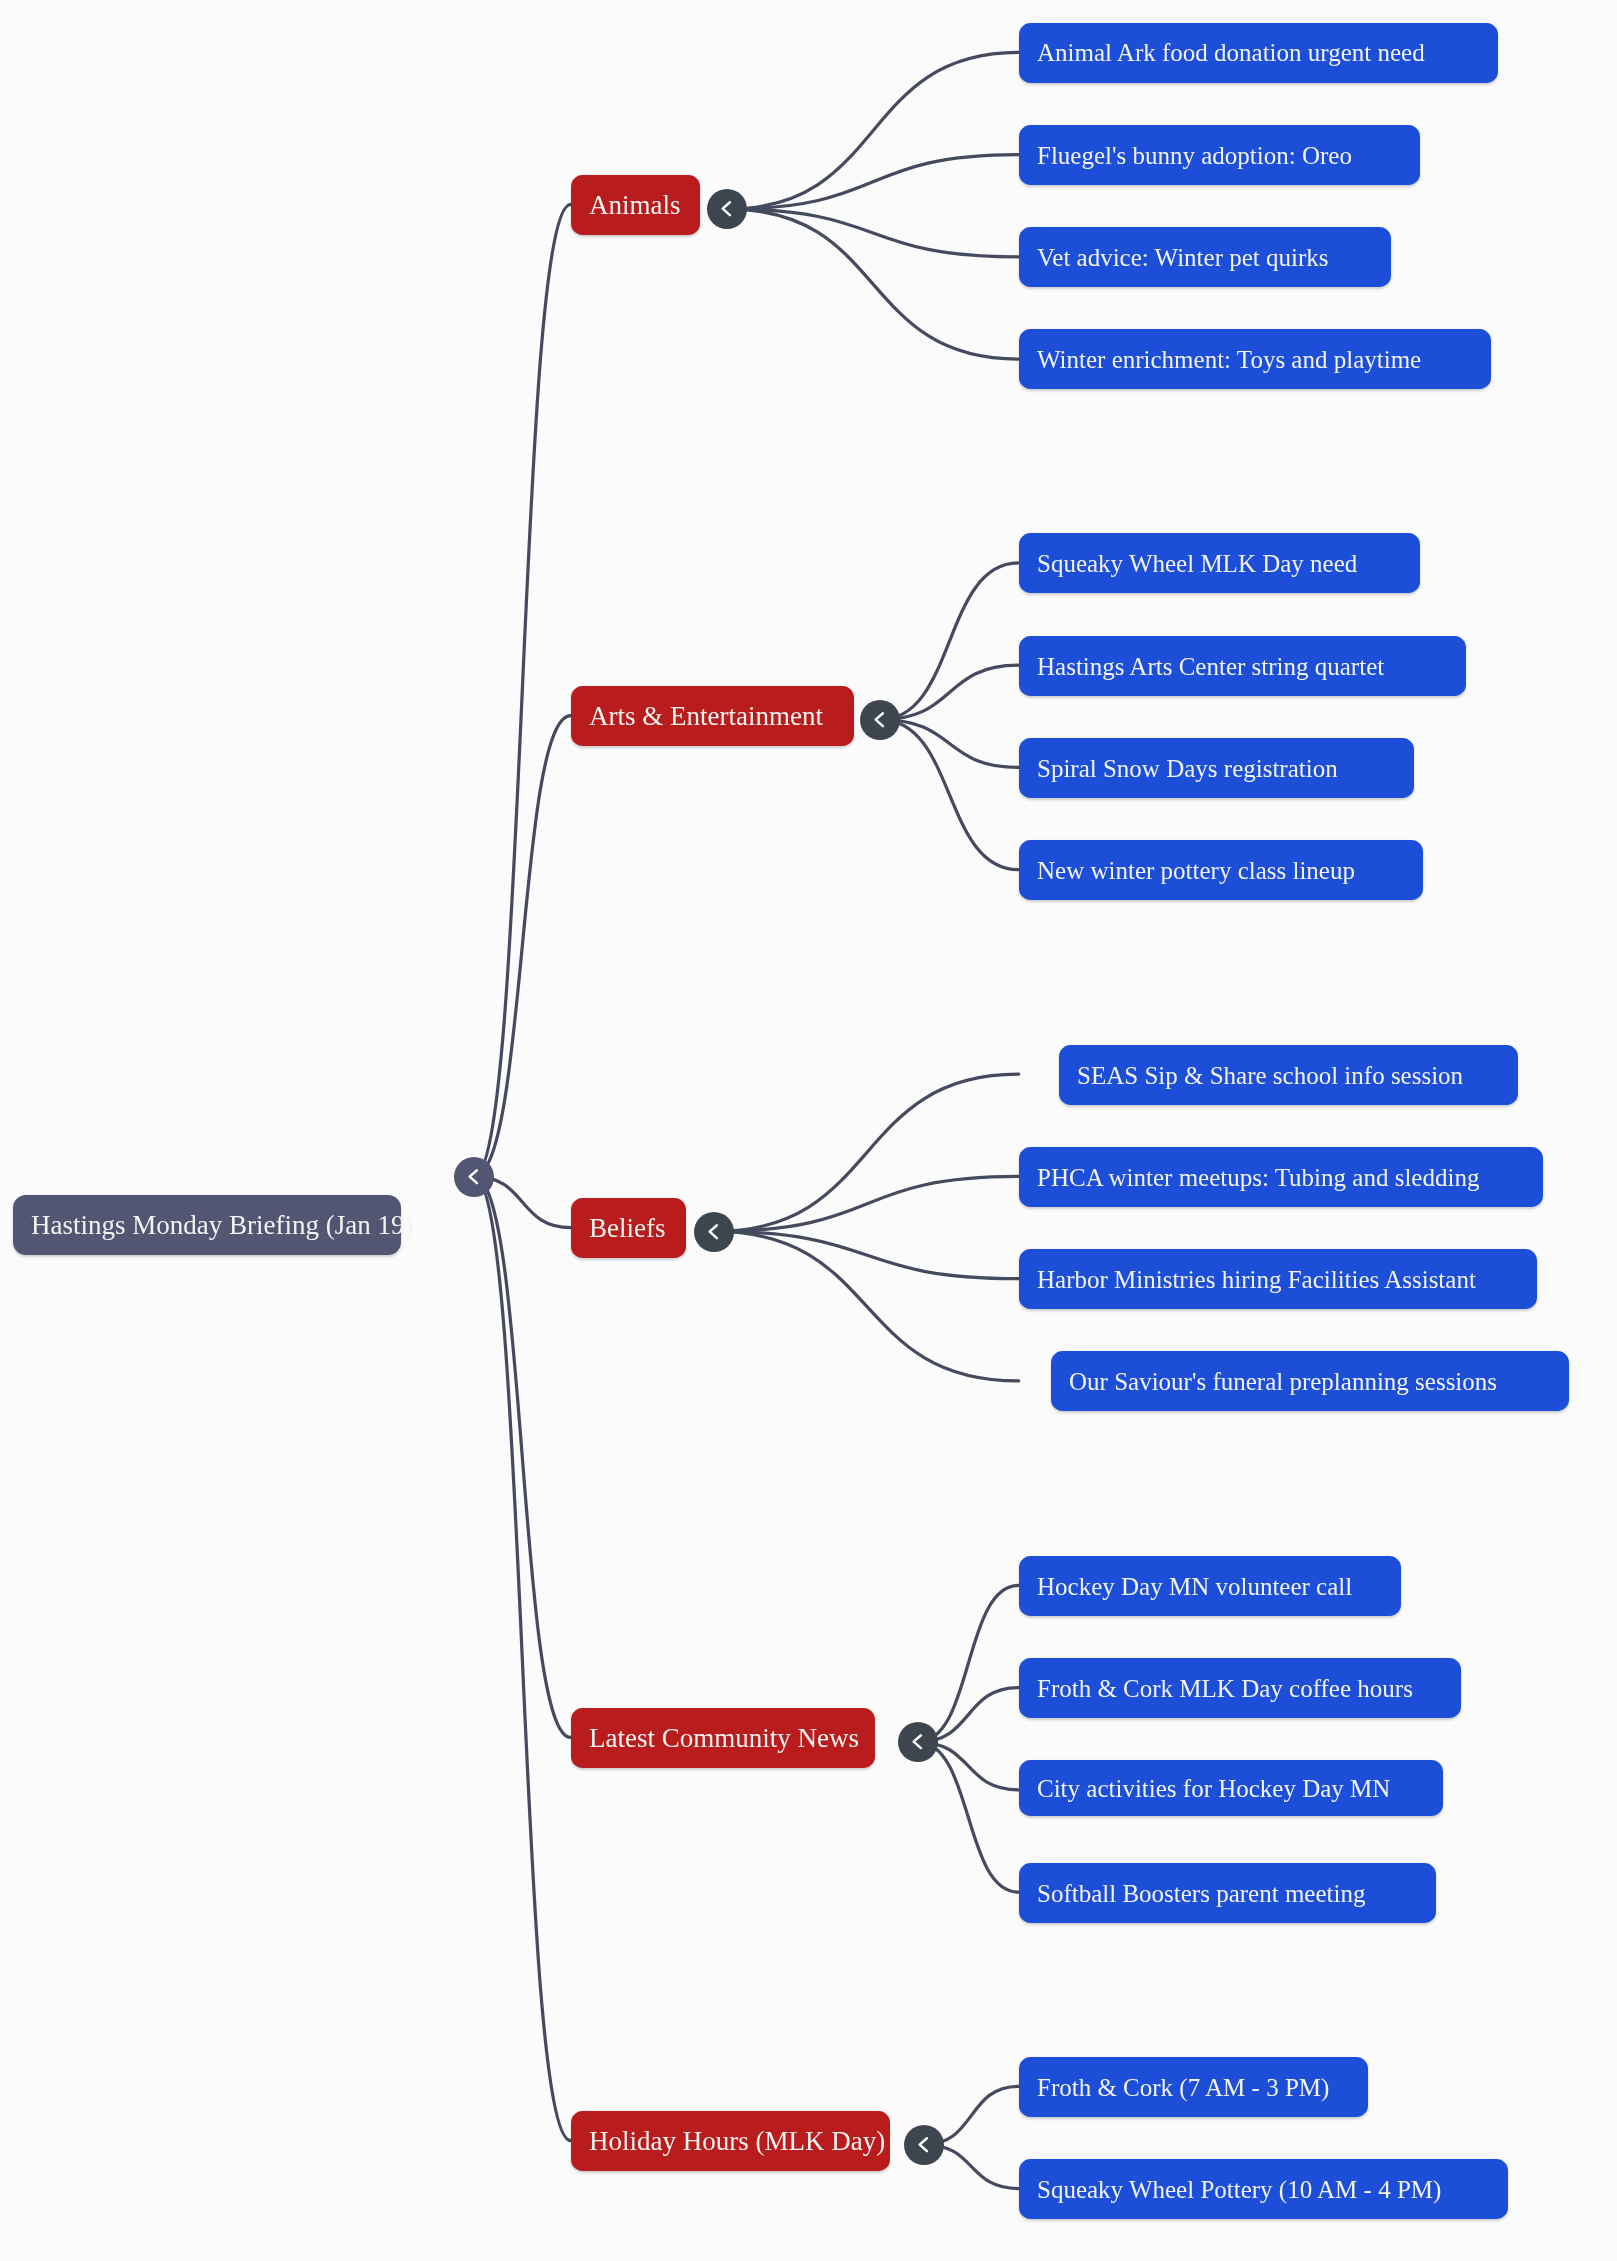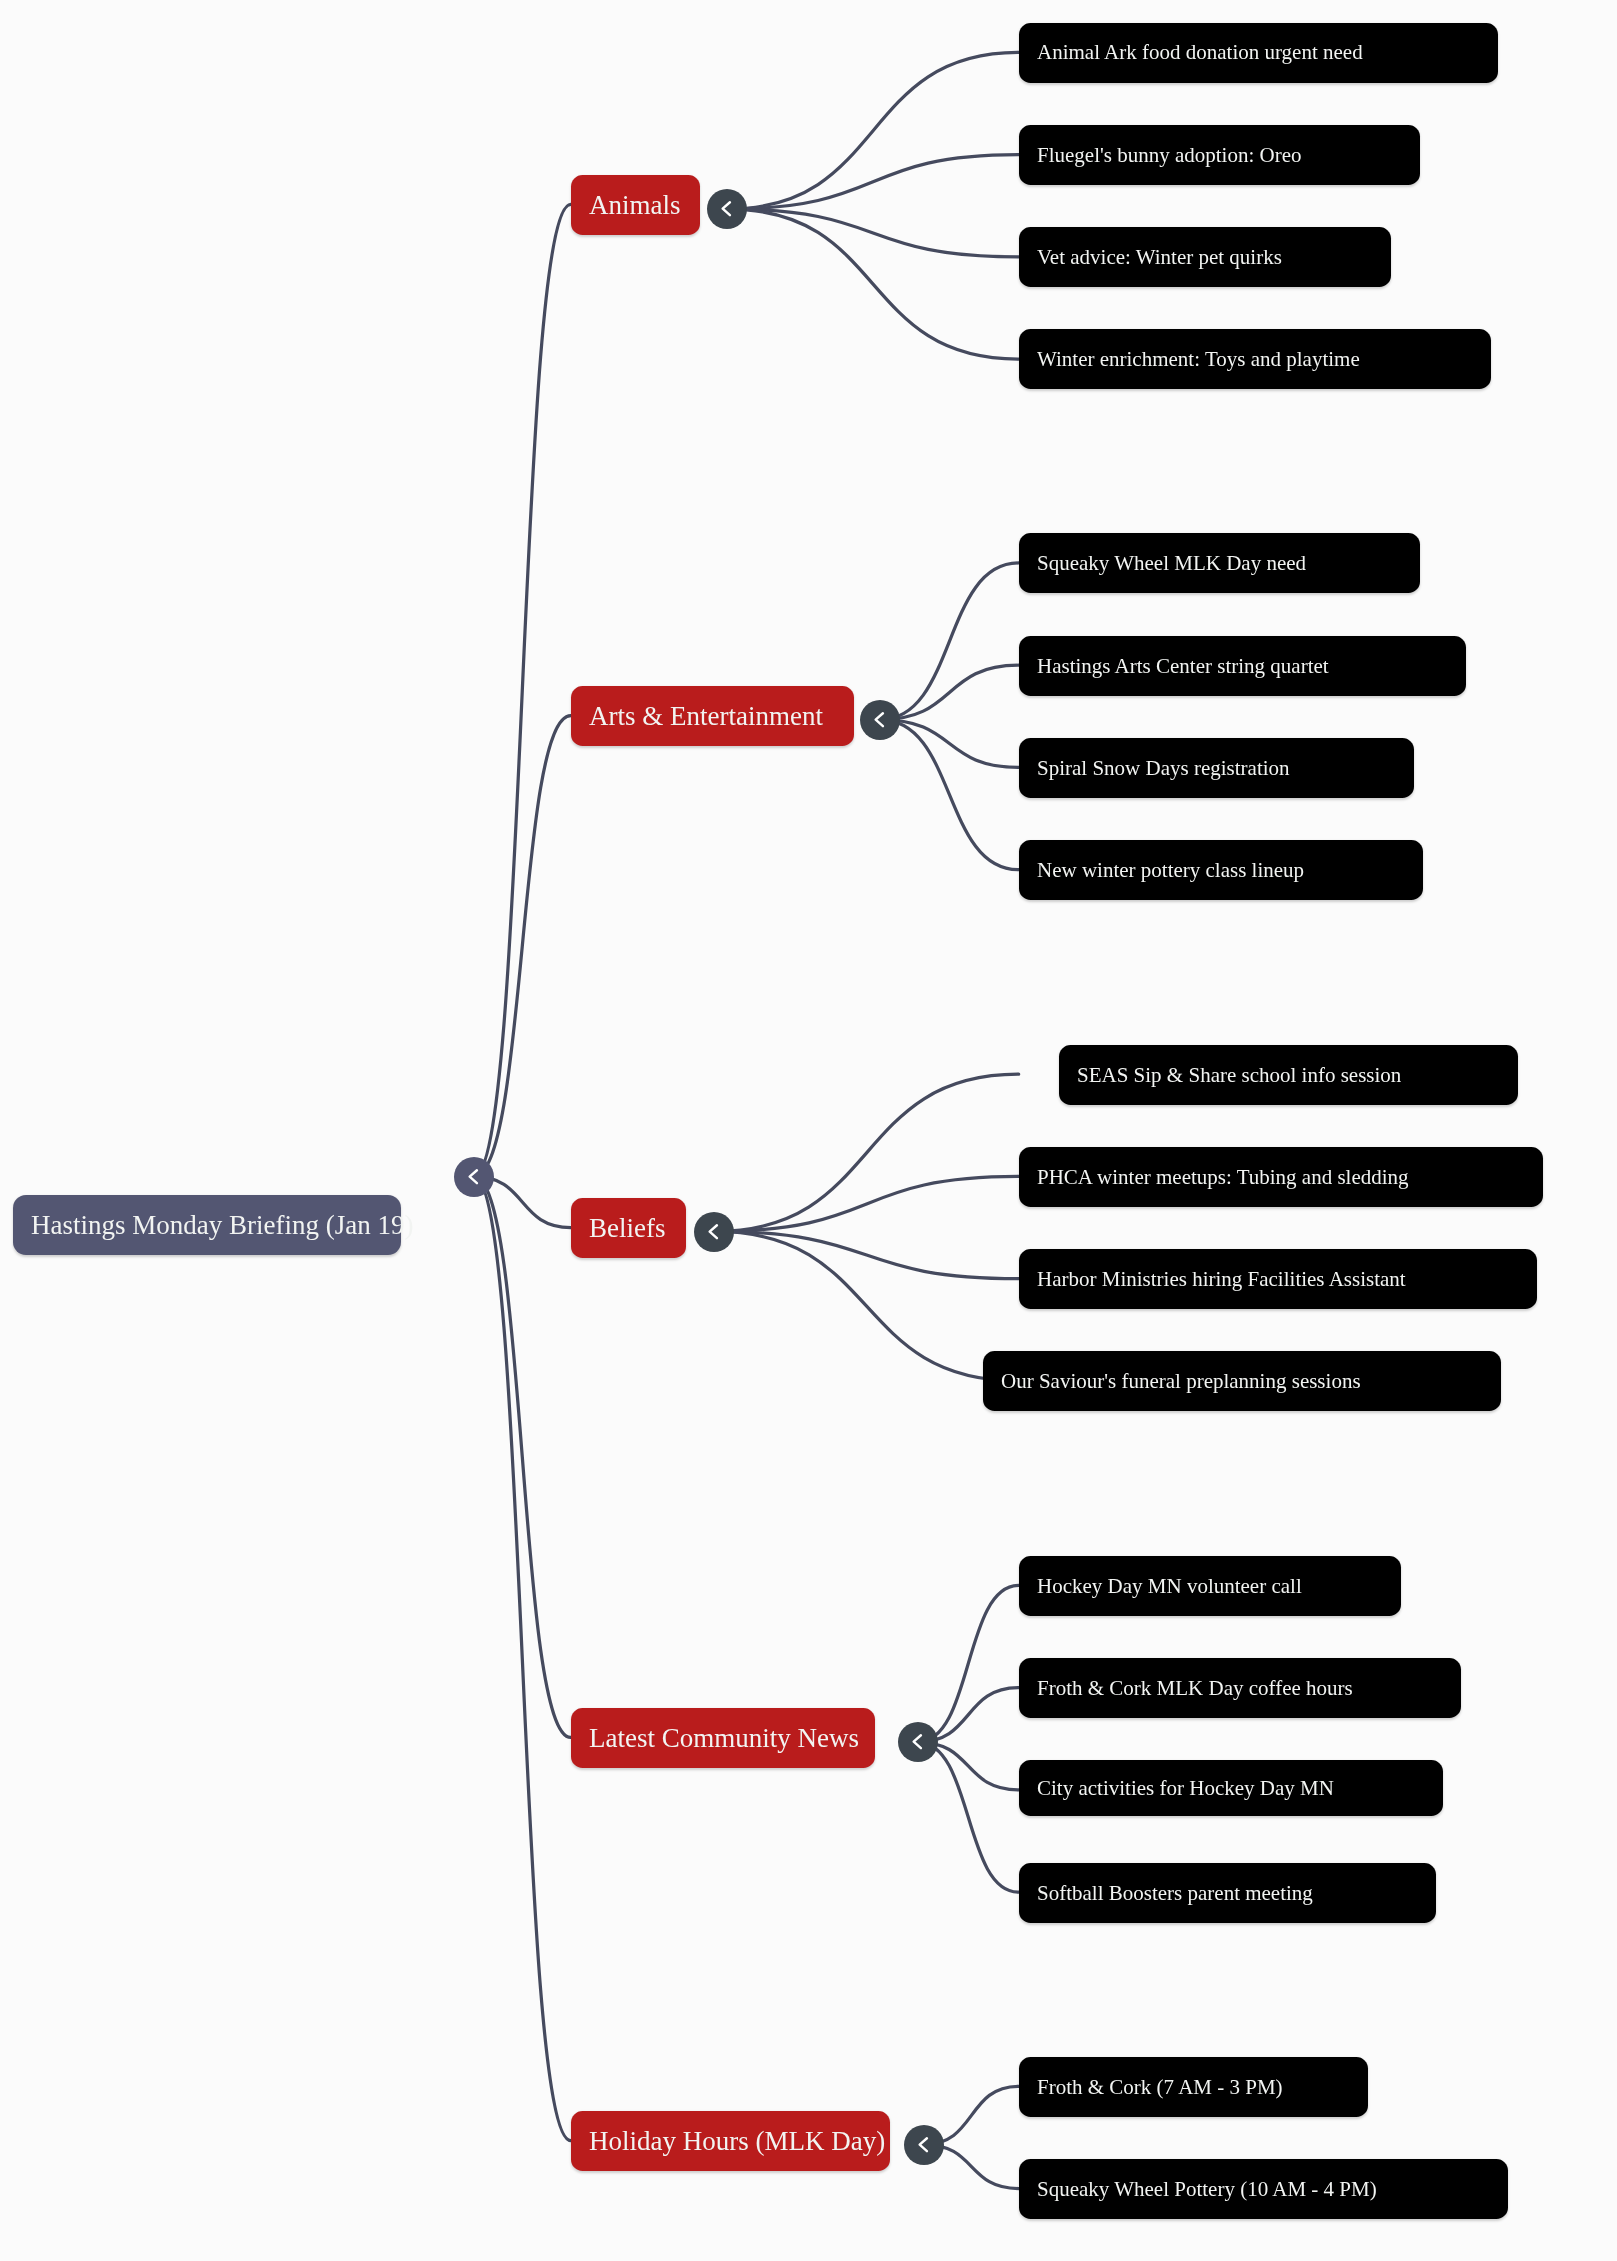--- a/index.html
+++ b/index.html
@@ -38,22 +38,22 @@
     background: #535672;
     font-size: 27px;
     border-radius: 13px;
     margin-top: 48px;
   }
   .node-branch {
     background: #b91c1c;
     font-size: 27px;
   }
   .node-leaf {
-    background: #000000;
-    font-size: 21px;
+    background: #1d4ed8;
+    font-size: 25px;
   }
   .node-label {
     display: block;
     line-height: 1;
   }
   .toggle {
     position: absolute;
     width: 40px;
     height: 40px;
     border-radius: 50%;
@@ -160,21 +160,21 @@
       </div>
       <div class="node node-leaf" style="left: 1019px; top: 1045px; width: 459px; height: 60px; margin-left: 40px;">
         <span class="node-label">SEAS Sip &amp; Share school info session</span>
       </div>
       <div class="node node-leaf" style="left: 1019px; top: 1147px; width: 524px; height: 60px;">
         <span class="node-label">PHCA winter meetups: Tubing and sledding</span>
       </div>
       <div class="node node-leaf" style="left: 1019px; top: 1249px; width: 518px; height: 60px;">
         <span class="node-label">Harbor Ministries hiring Facilities Assistant</span>
       </div>
-      <div class="node node-leaf" style="left: 983px; top: 1351px; width: 518px; height: 60px;">
+      <div class="node node-leaf" style="left: 1051px; top: 1351px; width: 518px; height: 60px;">
         <span class="node-label">Our Saviour's funeral preplanning sessions</span>
       </div>
       <div class="node node-branch" style="left: 571px; top: 1708px; width: 304px; height: 60px;">
         <span class="node-label">Latest Community News</span>
       </div>
       <div class="toggle toggle-branch" style="left: 898px; top: 1722px;">
         <svg width="19.4" height="19.4" viewBox="0 0 24 24">
           <path d="M16 4 L7 12 L16 20" fill="none" stroke="#ffffff" stroke-width="3" stroke-linecap="round" stroke-linejoin="round"></path>
         </svg>
       </div>

